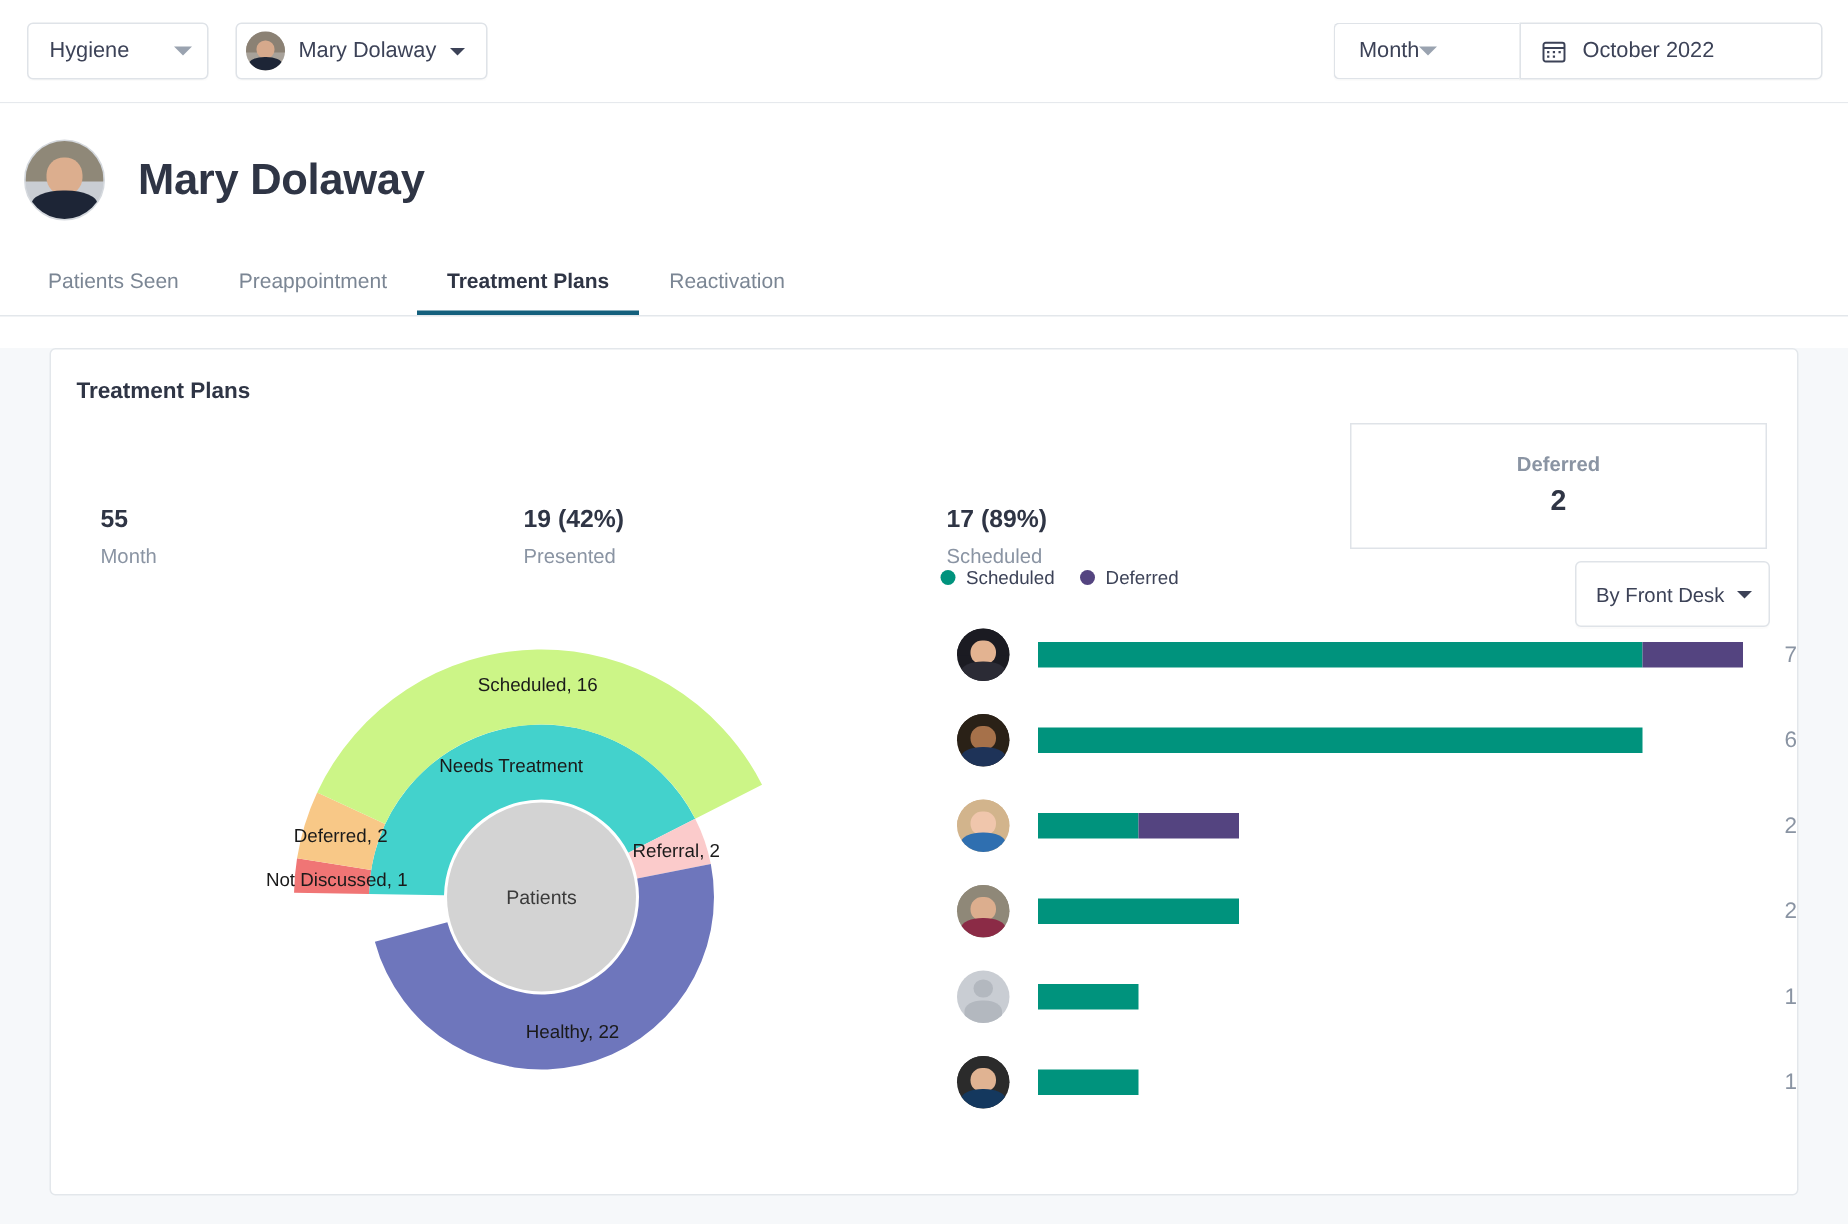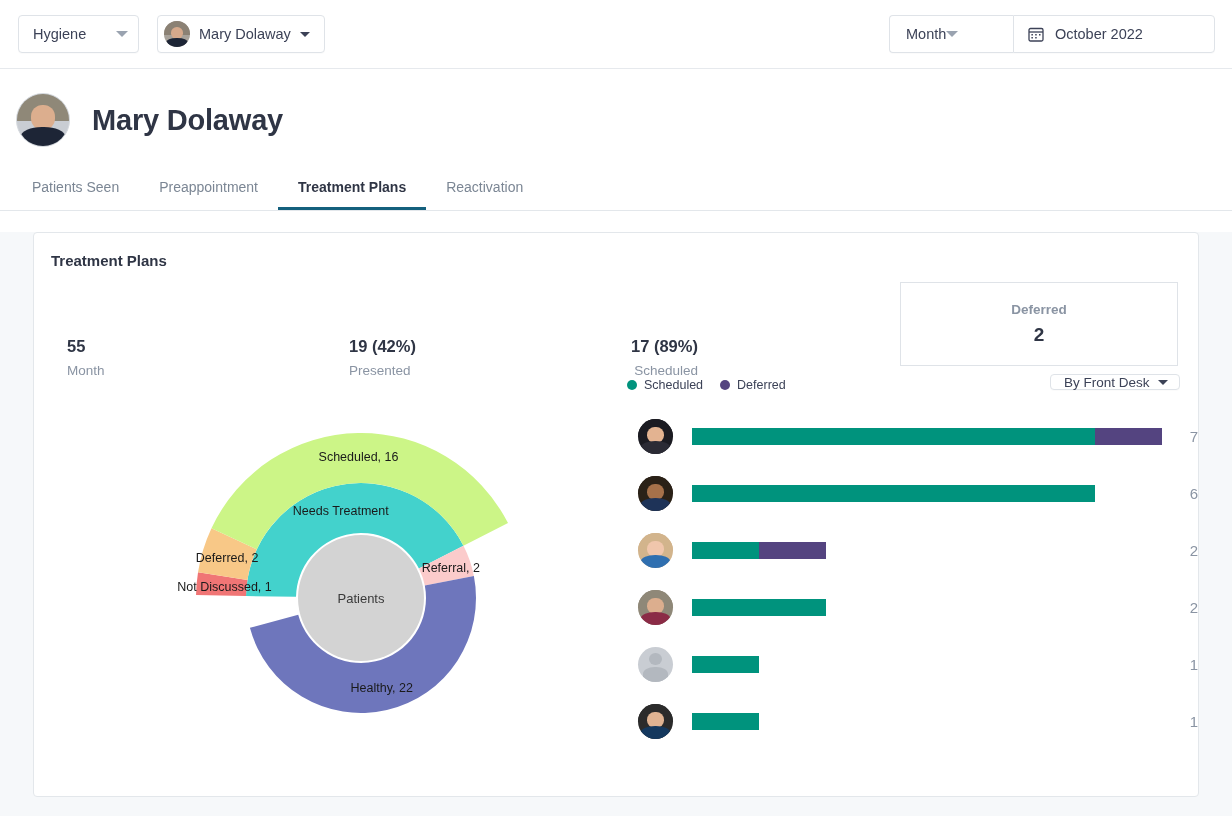--- a/index.html
+++ b/index.html
@@ -149,21 +149,21 @@
     padding: 19px 0 0 17px;
   }
 
   
   .kpis { display: flex; padding: 28px 0 0 0; position: relative; }
   .kpi { position: absolute; }
   .kpi .val { font-size: 16.5px; font-weight: bold; color: #2f3545; }
   .kpi .lbl { font-size: 13.5px; color: #8a94a3; margin-top: 7px; }
   #kpi-total { left: 33px; top: 68px; }
   #kpi-presented { left: 315px; top: 68px; }
-  #kpi-scheduled { left: 597px; top: 68px; text-align: right; }
+  #kpi-scheduled { left: 597px; top: 68px; }
 
   .deferred-box {
     position: absolute;
     left: 866px; top: 49px;
     width: 278px; height: 84px;
     border: 1px solid #dfe3e8;
     display: flex; flex-direction: column;
     align-items: center; justify-content: center;
     gap: 7px;
   }
@@ -177,21 +177,21 @@
     display: flex; align-items: center; gap: 17px;
     font-size: 12.5px; color: #3c4257;
   }
   .legend .item { display: flex; align-items: center; gap: 7px; }
   .dot { width: 10px; height: 10px; border-radius: 50%; }
 
   
   #front-desk-select {
     position: absolute;
     left: 1016px; top: 141px;
-    height: 16px;
+    height: 44px;
     padding: 0 11px 0 13px;
     gap: 8px;
     font-size: 13.5px;
   }
 
   
   .sunburst { position: absolute; left: 128px; top: 152px; }
 
   .sb-label {
     font-size: 12.5px;

